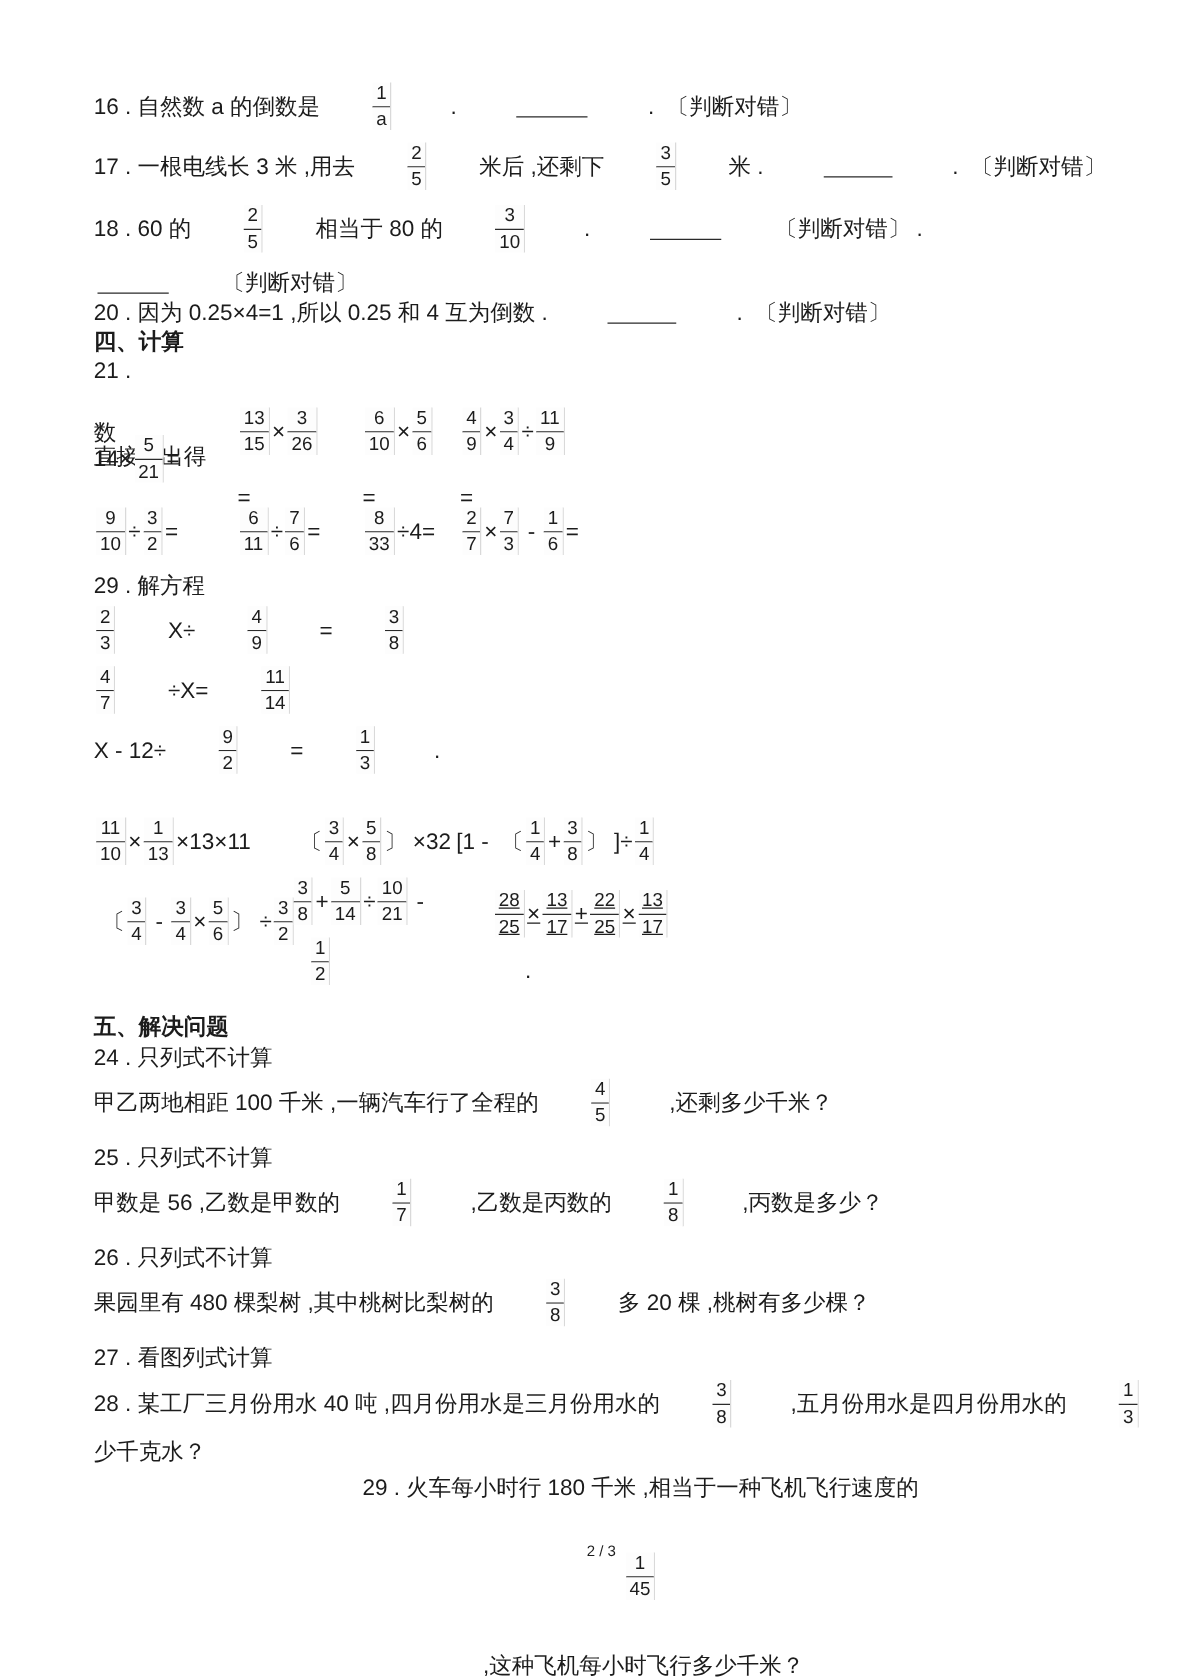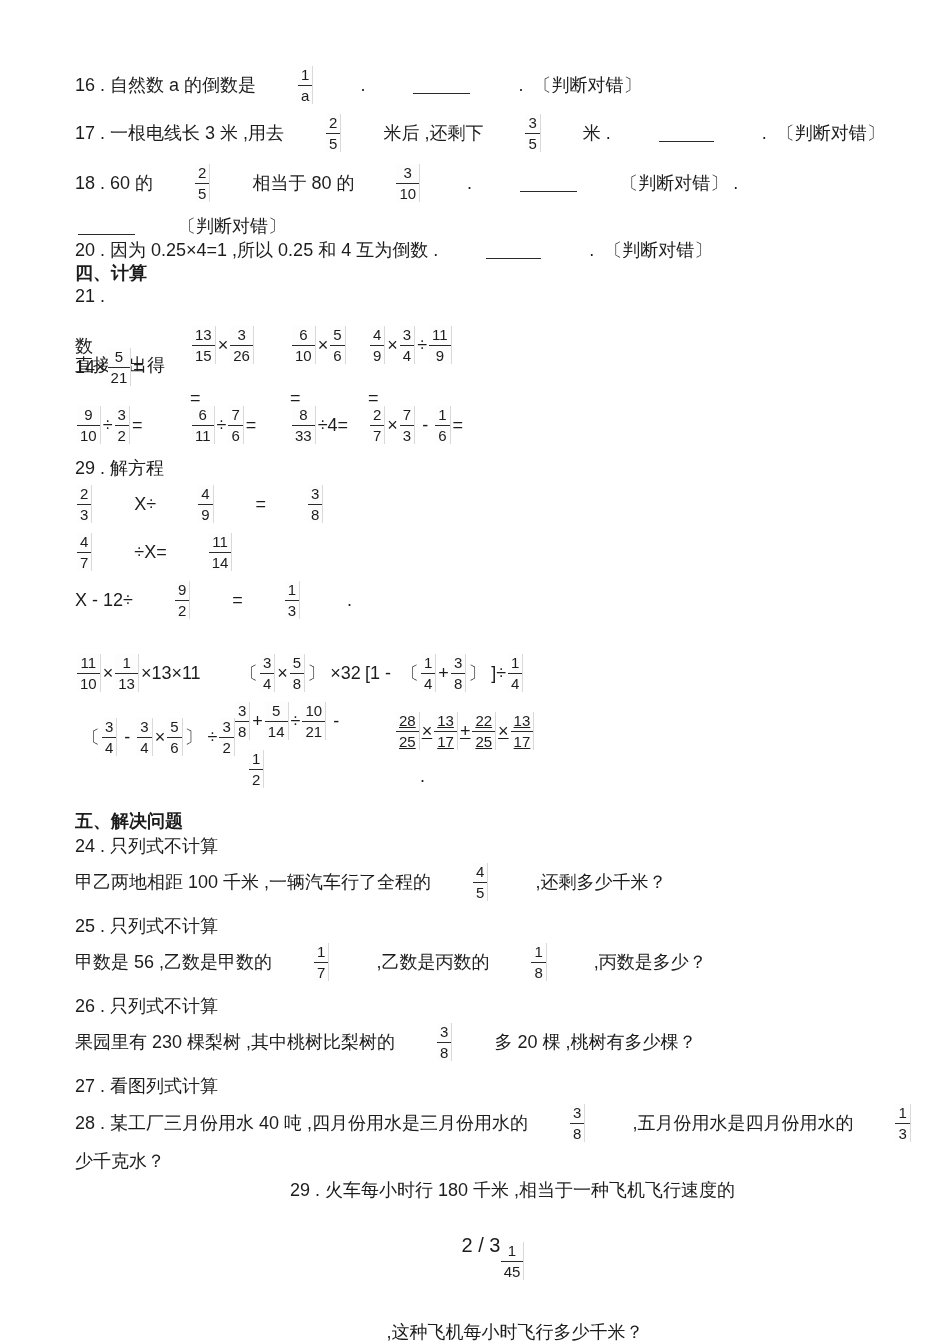--- a/index.html
+++ b/index.html
@@ -53,21 +53,21 @@
   .q23-title{ top:0;    left:0; }
   .q23-a   { top:30px;  left:0; }
   .q23-b   { top:30px;  left:165px; }
   .q23-c   { top:30px;  left:290px; }
   .q23-d   { top:94px;  left:7px; }
   .q23-e1  { top:78px;  left:158px; }
   .q23-e2  { top:126px; left:172px; }
   .q23-f1  { top:88px;  left:319px;text-decoration:underline; }
   .q23-f2  { top:142px; left:345px; }
   .footer { position:absolute; top:1234px; left:0; width:950px; text-align:center;
-            font-size:20px; color:#1c1c1c;padding-left:12px; }
+            font-size:12px; color:#1c1c1c;padding-left:12px; }
 </style>
 </head>
 <body>
 
 <div class="page">
 
   <div class="line h46"><span>16 . 自然数 a 的倒数是</span><span class="frac"><span class="num">1</span><span class="den">a</span></span><span> . </span><span class="blank" style="width: 57px;"></span><span> .  〔判断对错〕</span></div>
   <div class="line h50"><span>17 . 一根电线长 3 米 ,用去</span><span class="frac"><span class="num">2</span><span class="den">5</span></span><span>米后 ,还剩下</span><span class="frac"><span class="num">3</span><span class="den">5</span></span><span>米 . </span><span class="blank" style="width: 55px;"></span><span> .  〔判断对错〕</span></div>
   <div class="line h50 mb6"><span>18 . 60 的</span><span class="frac"><span class="num">2</span><span class="den">5</span></span><span>相当于 80 的</span><span class="frac"><span class="num">3</span><span class="den">10</span></span><span> . </span><span class="blank" style="width: 57px;"></span><span>〔判断对错〕 .</span></div>
   <div class="line h24"><span class="blank" style="width: 57px;"></span><span>〔判断对错〕</span></div>
@@ -110,21 +110,21 @@
 
   <div class="line h22 heading">五、解决问题</div>
 
   <div class="line h24 mt2">24 . 只列式不计算</div>
   <div class="line h48 mb8"><span>甲乙两地相距 100 千米 ,一辆汽车行了全程的</span><span class="frac"><span class="num">4</span><span class="den">5</span></span><span> ,还剩多少千米？</span></div>
 
   <div class="line h24">25 . 只列式不计算</div>
   <div class="line h48 mb8"><span>甲数是 56 ,乙数是甲数的</span><span class="frac"><span class="num">1</span><span class="den">7</span></span><span> ,乙数是丙数的</span><span class="frac"><span class="num">1</span><span class="den">8</span></span><span> ,丙数是多少？</span></div>
 
   <div class="line h24">26 . 只列式不计算</div>
-  <div class="line h48 mb8"><span>果园里有 230 棵梨树 ,其中桃树比梨树的</span><span class="frac"><span class="num">3</span><span class="den">8</span></span><span>多 20 棵 ,桃树有多少棵？</span></div>
+  <div class="line h48 mb8"><span>果园里有 480 棵梨树 ,其中桃树比梨树的</span><span class="frac"><span class="num">3</span><span class="den">8</span></span><span>多 20 棵 ,桃树有多少棵？</span></div>
 
   <div class="line h24">27 . 看图列式计算</div>
 
   <div class="line h50"><span>28 . 某工厂三月份用水 40 吨 ,四月份用水是三月份用水的</span><span class="frac"><span class="num">3</span><span class="den">8</span></span><span> ,五月份用水是四月份用水的</span><span class="frac"><span class="num">1</span><span class="den">3</span></span><span> ,求五月份用了多</span></div>
   <div class="line h26">少千克水？</div>
 
   <div class="line h50 mt4"><span>29 . 火车每小时行 180 千米 ,相当于一种飞机飞行速度的</span><span class="frac"><span class="num">1</span><span class="den">45</span></span><span> ,这种飞机每小时飞行多少千米？</span></div>
 
 </div>
 

